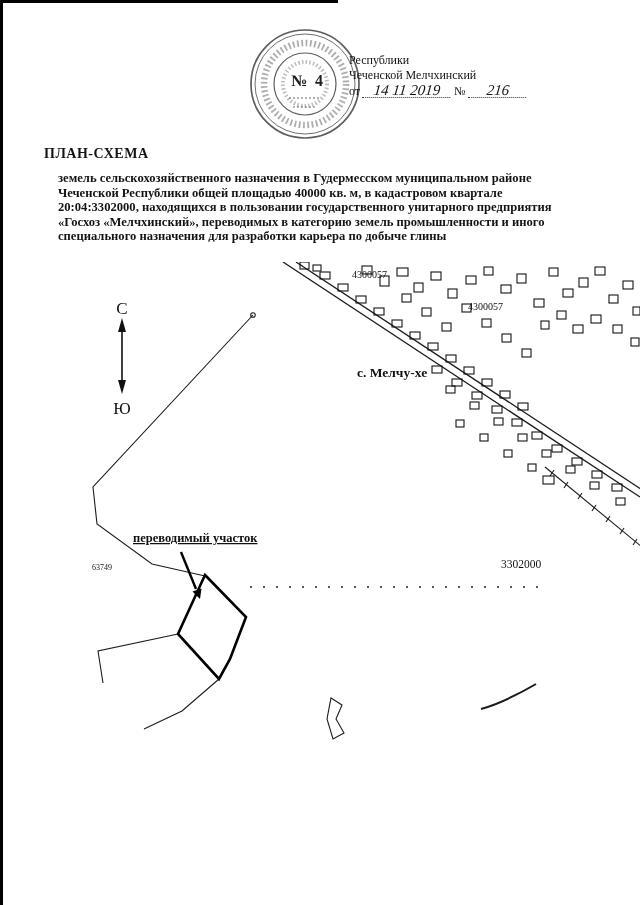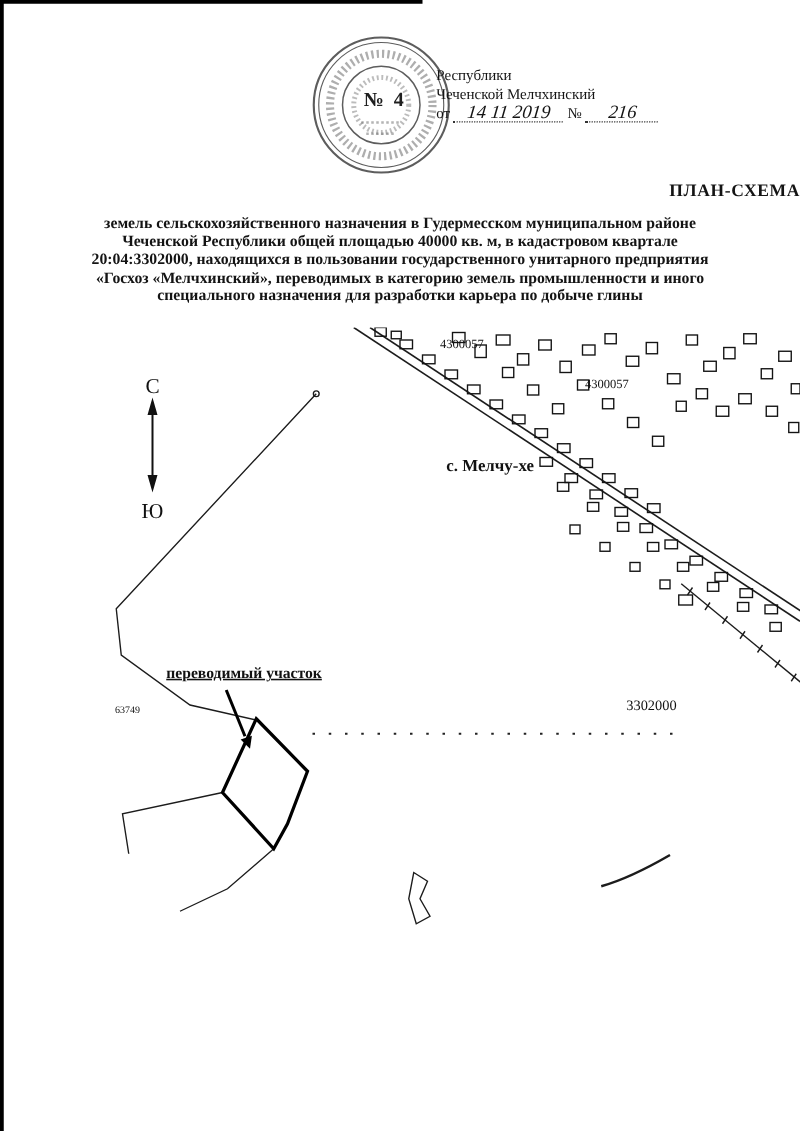--- a/index.html
+++ b/index.html
@@ -21,23 +21,23 @@
   .stamp-number { position:absolute; left:291px; top:72px; font-size:16px; font-weight:bold;
                   letter-spacing:2px; color:#1f1f1f; }
 
   .annex { position:absolute; left:349px; top:53px; width:232px; font-size:12px; line-height:14.5px; }
   .annex-dateline { margin-top:1px; white-space:nowrap; }
   .hand { font-style:italic; font-size:15px; line-height:14px; display:inline-block; text-align:center;
           border-bottom:1px dotted #333; padding:0 5px; transform:skewX(-6deg); }
   .date-hand { min-width:88px; }
   .num-hand  { min-width:58px; }
 
-  .title { position:absolute; top:146px; left:0; width:100%; text-align:right;
-           font-weight:bold; font-size:14px; letter-spacing:.5px; }
-  .body-text { position:absolute; top:171px; left:58px; width:524px; text-align:center;
+  .title { position:absolute; top:146px; left:0; width:100%; text-align:left;
+           font-weight:bold; font-size:14px; letter-spacing:.5px;padding-left:44px; }
+  .body-text { position:absolute; top:171px; left:58px; width:524px; 
                font-weight:bold; font-size:12.6px; line-height:14.6px; }
 
   .map { position:absolute; left:0; top:262px; }
   .map text { fill:#111; font-family:"Liberation Serif", serif; }
   .compass-letter { font-size:17px; }
   .lbl-cad  { font-size:10px; }
   .lbl-quarter { font-size:11.5px; }
   .lbl-mark { font-size:8px; }
   .lbl-village { font-size:13.5px; font-weight:bold; }
   .lbl-parcel { font-size:12.5px; font-weight:bold; text-decoration:underline; }

